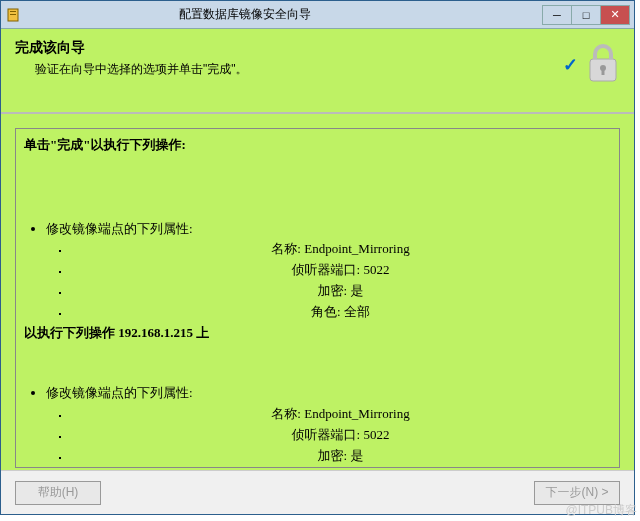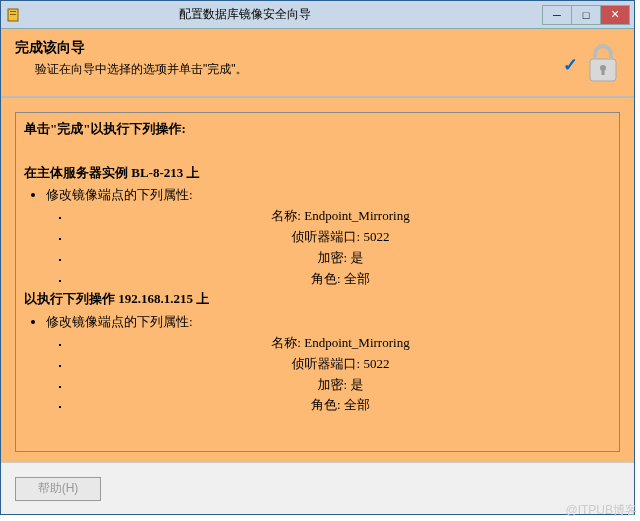--- a/index.html
+++ b/index.html
@@ -1,37 +1,37 @@
 <!DOCTYPE html>
 <html><head>
 <meta charset="utf-8">
 <style>
 * { box-sizing: border-box; margin: 0; padding: 0; }
 body { font-family: "Microsoft YaHei", SimSun, sans-serif; font-size: 12px; background: #fff; width: 640px; height: 521px; position: relative; overflow: hidden; }
-.window { width: 635px; height: 515px; border: 1px solid #2c5f8d; background: #fdba74; position: relative; }
+.window { width: 635px; height: 515px; border: 1px solid #2c5f8d; background: #bef264; position: relative; }
 .titlebar { height: 28px; background: linear-gradient(#4a90c0, #3a7fb0); display: flex; align-items: center; padding: 0 4px; color: #000; font-size: 12px; background: #c8d8e8; border-bottom: 1px solid #8aa; }
 .titlebar .app-icon { width: 16px; height: 16px; margin-right: 6px; display: inline-flex; align-items: center; justify-content: center; }
 .titlebar .title { flex: 1; text-align: center; color: #000; padding-right: 80px; }
 .win-controls { display: flex; gap: 0; }
 .win-btn { width: 30px; height: 20px; background: #c8d8e8; border: 1px solid #8aa; display: flex; align-items: center; justify-content: center; font-size: 11px; cursor: pointer; margin-left: -1px; }
 .win-btn.close { background: #c75050; color: #fff; }
-.header { padding: 10px 14px 10px 14px; border-bottom: 2px solid #bbb; display: flex; align-items: flex-start; position: relative; }
+.header { padding: 10px 14px 26px 14px; border-bottom: 2px solid #bbb; display: flex; align-items: flex-start; position: relative; }
 .header-text { flex: 1; }
 .header-title { font-size: 14px; font-weight: bold; margin-bottom: 4px; }
 .header-sub { font-size: 12px; padding-left: 20px; }
 .header-right { display: flex; align-items: center; gap: 6px; margin-top: 4px; }
 .checkmark { color: #0066cc; font-size: 18px; font-weight: bold; margin-right: 2px; }
 .lock-icon svg { width: 34px; height: 40px; }
 .content { border: 1px solid #888; margin: 14px; padding: 6px 8px; height: 340px; overflow: auto; font-family: SimSun, serif; font-size: 13px; line-height: 1.6; }
 .content p { margin-bottom: 2px; }
 .bold { font-weight: bold; }
-ul.level1 { list-style: disc; padding-left: 22px; }
+ul.level1 { list-style: disc; padding-left: 22px; margin-top: 40px; }
 ul.level2 { list-style: square; padding-left: 46px; text-align: center; }
 ul.level2 li::marker { font-size: 8px; }
-.footer { position: absolute; bottom: 0; left: 0; right: 0; height: 52px; border-top: 1px solid #ccc; background: #f0f0f0; display: flex; align-items: center; padding: 0 14px; gap: 8px; }
+.footer { position: absolute; bottom: 0; left: 0; right: 0; height: 44px; border-top: 1px solid #ccc; background: #f0f0f0; display: flex; align-items: center; padding: 0 14px; gap: 8px; }
 .footer .spacer { flex: 1; }
 .btn { min-width: 86px; height: 24px; border: 1px solid #999; background: #e8e8e8; font-size: 12px; cursor: pointer; padding: 0 10px; }
 .btn:disabled { color: #999; cursor: default; }
 .btn.highlight { outline: 2px solid #d00; outline-offset: 1px; }
 .watermark { position: absolute; right: 3px; bottom: 2px; color: #ccc; font-size: 12px; font-family: Arial; }
 </style>
 </head>
 <body>
 
 <div class="window">
@@ -65,21 +65,20 @@
           <circle cx="17" cy="25" r="3" fill="#999"></circle>
           <rect x="15.5" y="26" width="3" height="6" fill="#999"></rect>
         </svg>
       </span>
     </div>
   </div>
 
   <div class="content">
     <p class="bold">单击"完成"以执行下列操作:</p>
     <br>
-    <p class="bold">在主体服务器实例 BL-8-213 上</p>
     <ul class="level1">
         <li>修改镜像端点的下列属性:</li>
       </ul>
     <ul class="level2">
       <li>名称: Endpoint_Mirroring</li>
       <li>侦听器端口: 5022</li>
       <li>加密: 是</li>
       <li>角色: 全部</li>
     </ul>
     <p class="bold">以执行下列操作 192.168.1.215 上</p>
@@ -90,16 +89,17 @@
       <li>名称: Endpoint_Mirroring</li>
       <li>侦听器端口: 5022</li>
       <li>加密: 是</li>
       <li>角色: 全部</li>
     </ul>
   </div>
 
   <div class="footer">
     <button class="btn" disabled="">帮助(H)</button>
     <div class="spacer"></div>
+    <button class="btn" disabled="">下一步(N) &gt;</button>
   </div>
 </div>
 
 <div class="watermark">@ITPUB博客</div>
 
 </body></html>

